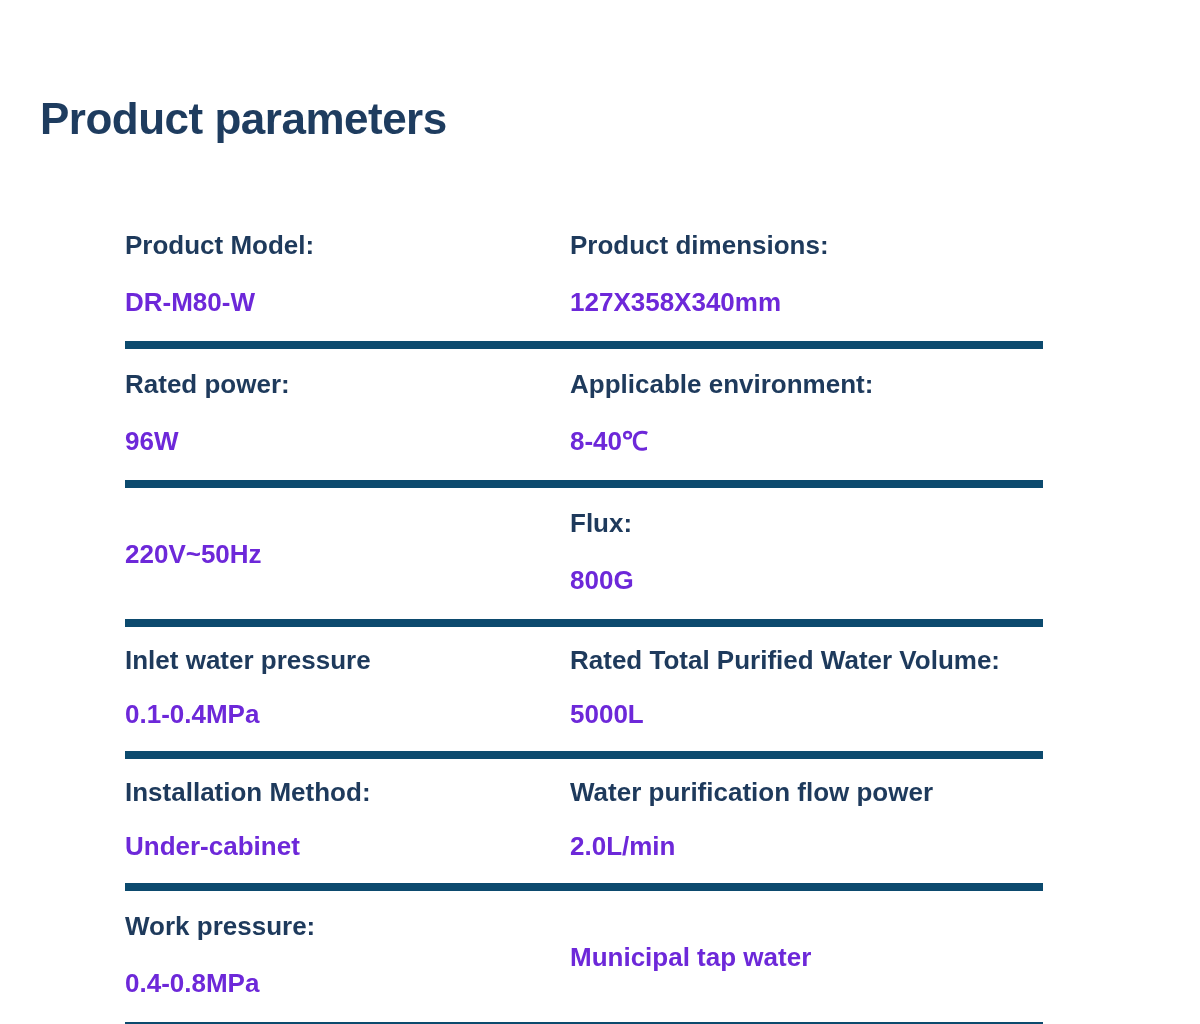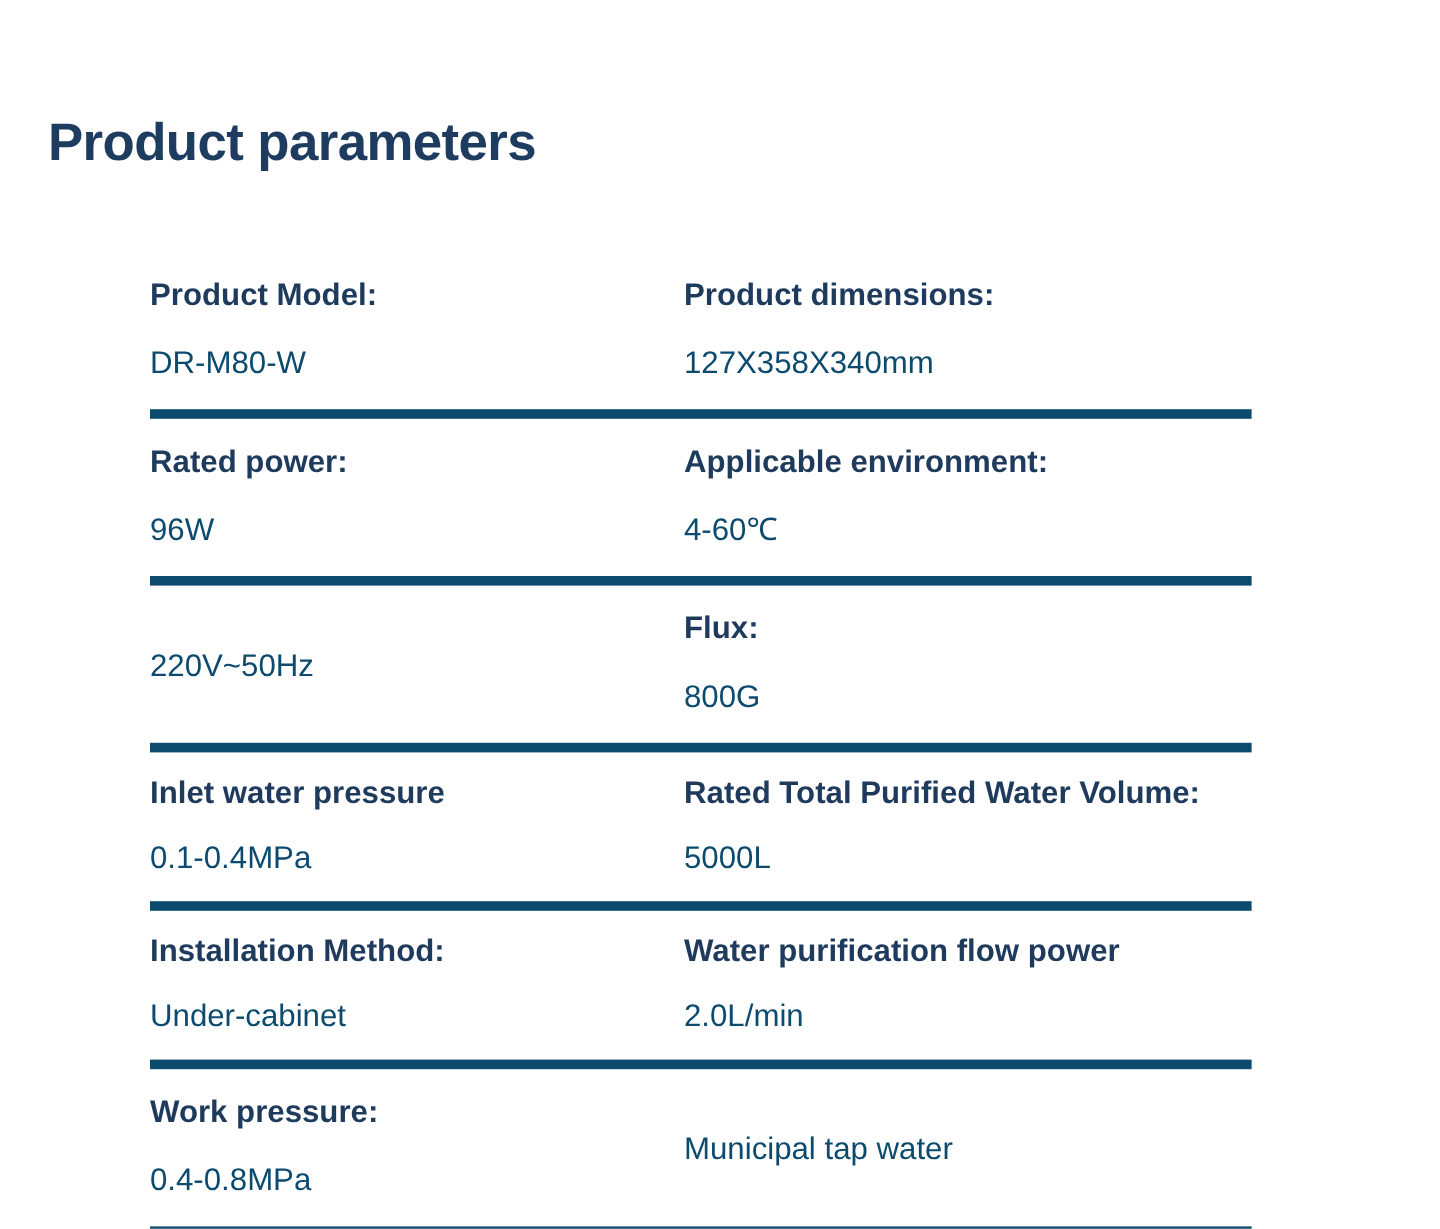--- a/index.html
+++ b/index.html
@@ -66,23 +66,23 @@
   }
 
   .cell-label {
     color: #1e3a5c;
     font-size: 26px;
     font-weight: bold;
     line-height: 1.0;
     white-space: nowrap;
   }
   .cell-value {
-    color: #0c4a6e;
+    color: #6d28d9;
     font-size: 26px;
-    font-weight: normal;
+    font-weight: bold;
     line-height: 1.0;
     white-space: nowrap;
   }
 
   
   .r-pad-top   { height: 22px; }
   .r-pad-mid   { height: 31px; }
   .r-pad-bot   { height: 26px; }
 
   .r-pad-top-tight { height: 20px; }
@@ -120,21 +120,21 @@
         <div class="r-pad-top"></div>
         <div class="cell-label">Rated power:</div>
         <div class="r-pad-mid"></div>
         <div class="cell-value">96W</div>
         <div class="r-pad-bot"></div>
       </div>
       <div class="spec-cell right">
         <div class="r-pad-top"></div>
         <div class="cell-label">Applicable environment:</div>
         <div class="r-pad-mid"></div>
-        <div class="cell-value">4-60℃</div>
+        <div class="cell-value">8-40℃</div>
         <div class="r-pad-bot"></div>
       </div>
     </div>
 
     <div class="spec-row">
       <div class="spec-cell left">
         <div class="r-pad-top"></div>
         <div class="r-pad-mid"></div>
         <div class="cell-value">220V~50Hz</div>
         <div class="r-pad-bot"></div>

